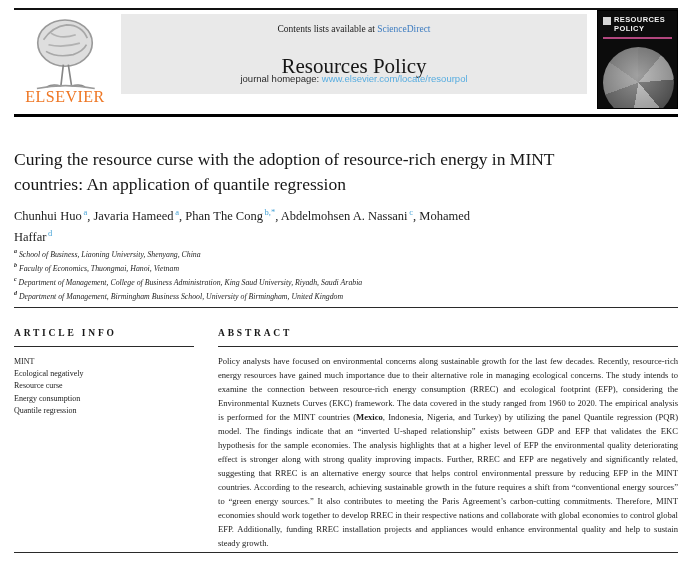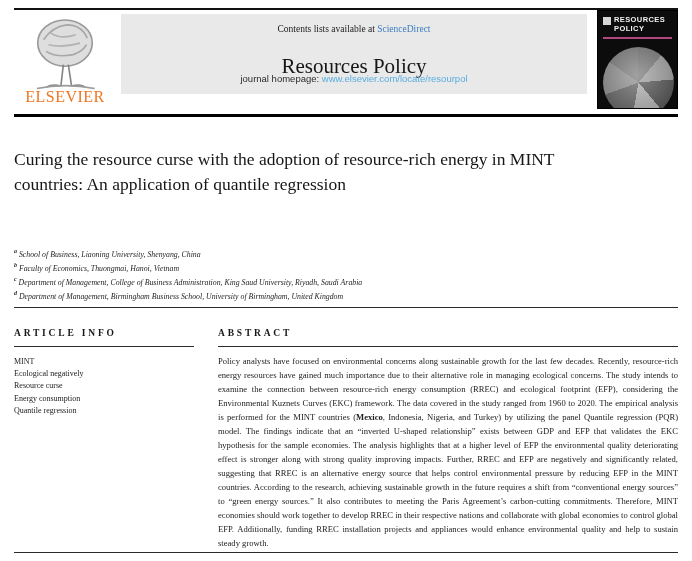--- a/index.html
+++ b/index.html
@@ -135,20 +135,21 @@
       </div>
     </div>
     <div class="cover-subrule"></div>
     <div class="cover-globe"></div>
   </div>
 
   <div class="rule rule-thick"></div>
 
   <h1 class="title" style="font-weight: normal;">Curing the resource curse with the adoption of resource-rich energy in MINT countries: An application of quantile regression</h1>
 
+  <div class="authors"><span>Chunhui Huo<sup class="auth-sup"> a</sup></span>, <span>Javaria Hameed<sup class="auth-sup"> a</sup></span>, <span>Phan The Cong<sup class="auth-sup"> b,*</sup></span>, <span>Abdelmohsen A. Nassani<sup class="auth-sup"> c</sup></span>, <span>Mohamed Haffar<sup class="auth-sup"> d</sup></span></div>
 
   <div class="affiliations">
       <div class="affil"><sup>a</sup> School of Business, Liaoning University, Shenyang, China</div>
       <div class="affil"><sup>b</sup> Faculty of Economics, Thuongmai, Hanoi, Vietnam</div>
       <div class="affil"><sup>c</sup> Department of Management, College of Business Administration, King Saud University, Riyadh, Saudi Arabia</div>
       <div class="affil"><sup>d</sup> Department of Management, Birmingham Business School, University of Birmingham, United Kingdom</div>
     </div>
 
   <div class="rule rule-mid"></div>
 

